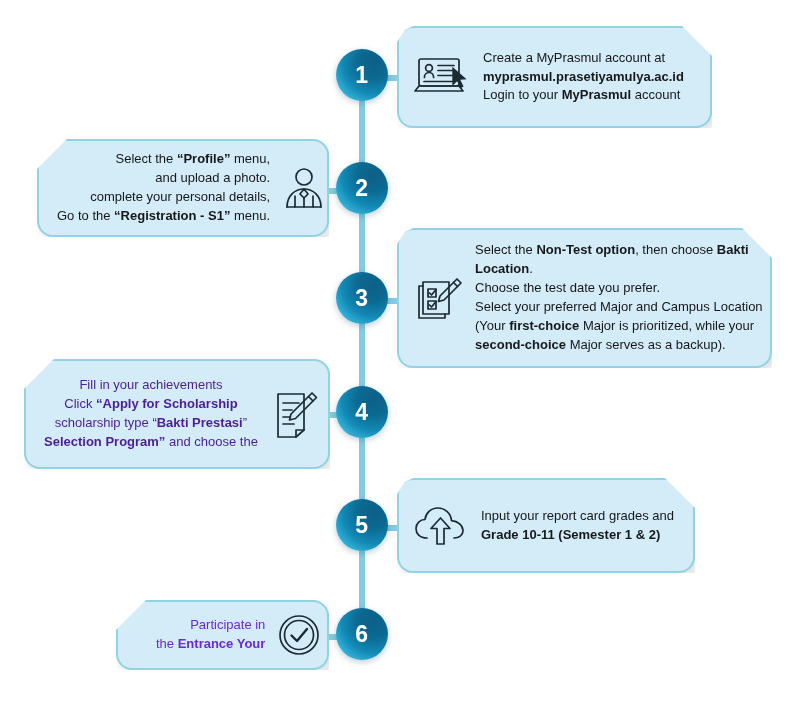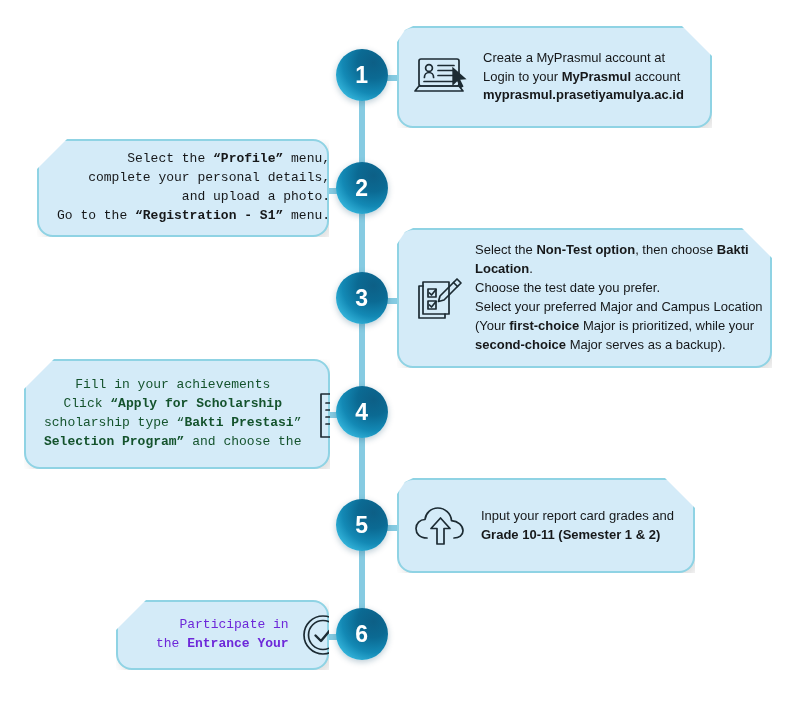--- a/index.html
+++ b/index.html
@@ -66,21 +66,20 @@
     border-radius:16px;
     clip-path:polygon(0 16px, 8px 4px, 16px 0, calc(100% - 30px) 0, 100% 30px, 100% 100%, 0 100%);
     border-radius:16px;
     padding:14px 18px 14px 14px;
   }
   
   .card.left{
     border-radius:16px;
     clip-path:polygon(30px 0, 100% 0, 100% 100%, 0 100%, 0 30px);
     padding:14px 14px 14px 18px;
-    font-family:Liberation Mono, monospace;
   }
 
   .card-body{display:flex;align-items:center;gap:12px;width:100%;}
   .card.left .card-body{flex-direction:row;}
   .icon-wrap{flex:0 0 auto;display:flex;align-items:center;justify-content:center;}
   .txt{
     font-size:13px;
     line-height:1.45;
     color:#16181a;
     flex:1 1 auto;
@@ -113,36 +112,36 @@
           <path class="ico" d="M11.4 23.5c0-3 2.1-5 4.6-5s4.6 2 4.6 5"></path>
           <line class="ico" x1="25" y1="11.5" x2="41" y2="11.5"></line>
           <line class="ico" x1="25" y1="16.5" x2="41" y2="16.5"></line>
           <line class="ico" x1="25" y1="21.5" x2="41" y2="21.5"></line>
           <line class="ico" x1="11" y1="27.5" x2="41" y2="27.5"></line>
           <path class="ico-f" d="M46 16 L46 37 L51.3 31.8 L55 39.5 L58.2 37.6 L54.6 30.2 L61.5 29.6 Z" transform="translate(-3,-2) scale(.92)"></path>
         </svg>
       </div>
       <div class="txt left-align" style="color: rgb(22, 24, 26);">
           <span class="line"><span>Create a MyPrasmul account at</span></span>
+          <span class="line"><b>myprasmul.prasetiyamulya.ac.id</b></span>
           <span class="line"><span>Login to your </span><b>MyPrasmul</b><span> account</span></span>
-          <span class="line"><b>myprasmul.prasetiyamulya.ac.id</b></span>
         </div>
     </div>
   </div>
   <div class="badge" style="left:336px;top:49px;">
     <span>1</span>
   </div>
 
   <div class="stub" style="left: 312px; top: 188px; width: 28px; background: rgb(134, 203, 226);"></div>
   <div class="card left" style="left: 37px; top: 139px; width: 292px; height: 98px; background: rgb(212, 235, 248); border-color: rgb(143, 211, 228);">
     <div class="card-body">
       <div class="txt right-align" style="color: rgb(22, 24, 26);">
           <span class="line"><span>Select the </span><b>“Profile”</b><span> menu,</span></span>
+          <span class="line"><span>and upload a photo.</span></span>
           <span class="line"><span>complete your personal details,</span></span>
-          <span class="line"><span>and upload a photo.</span></span>
           <span class="line"><span>Go to the </span><b>“Registration - S1”</b><span> menu.</span></span>
         </div>
       <div class="icon-wrap">
         <svg width="44" height="46" viewBox="0 0 44 46">
           <circle class="ico" cx="22" cy="12" r="8"></circle>
           <path class="ico" d="M5 42c0-11 7.6-18 17-18s17 7 17 18"></path>
           <path class="ico" d="M22 24 l-4 5 l4 4 l4 -4 Z"></path>
           <line class="ico" x1="22" y1="33" x2="22" y2="42"></line>
           <line class="ico" x1="13" y1="31" x2="13" y2="42"></line>
           <line class="ico" x1="31" y1="31" x2="31" y2="42"></line>
@@ -180,21 +179,21 @@
         </div>
     </div>
   </div>
   <div class="badge" style="left:336px;top:272px;">
     <span>3</span>
   </div>
 
   <div class="stub" style="left: 312px; top: 412px; width: 28px; background: rgb(134, 203, 226);"></div>
   <div class="card left" style="left: 24px; top: 359px; width: 306px; height: 110px; background: rgb(212, 235, 248); border-color: rgb(143, 211, 228);">
     <div class="card-body">
-      <div class="txt center-align" style="color: #14532d;">
+      <div class="txt center-align" style="color: #4c1d95;">
           <span class="line"><span>Fill in your achievements</span></span>
           <span class="line"><span>Click </span><b>“Apply for Scholarship</b></span>
           <span class="line"><span>scholarship type “</span><b>Bakti Prestasi</b><span>”</span></span>
           <span class="line"><b>Selection Program”</b><span> and choose the</span></span>
         </div>
       <div class="icon-wrap">
         <svg width="48" height="50" viewBox="0 0 48 50">
           <path class="ico" d="M8 5 h26 v36 l-8 7 H8 Z"></path>
           <path class="ico" d="M34 41 h-8 v7"></path>
           <line class="ico" x1="13" y1="14" x2="29" y2="14"></line>

